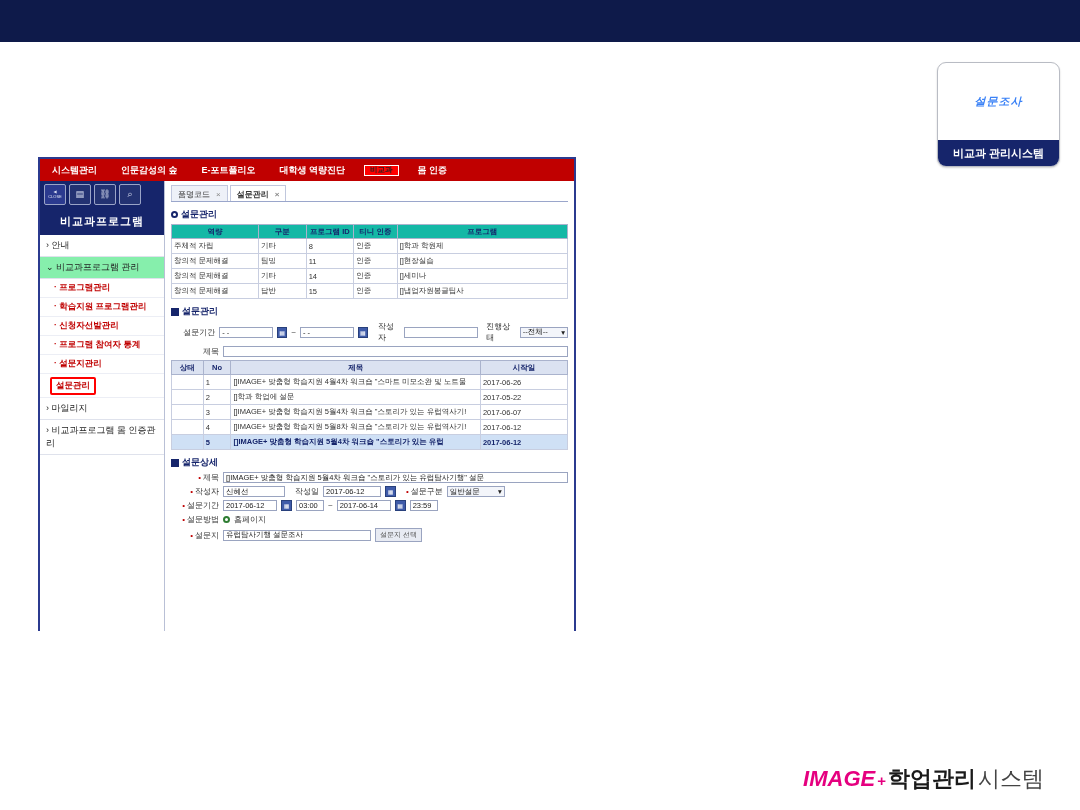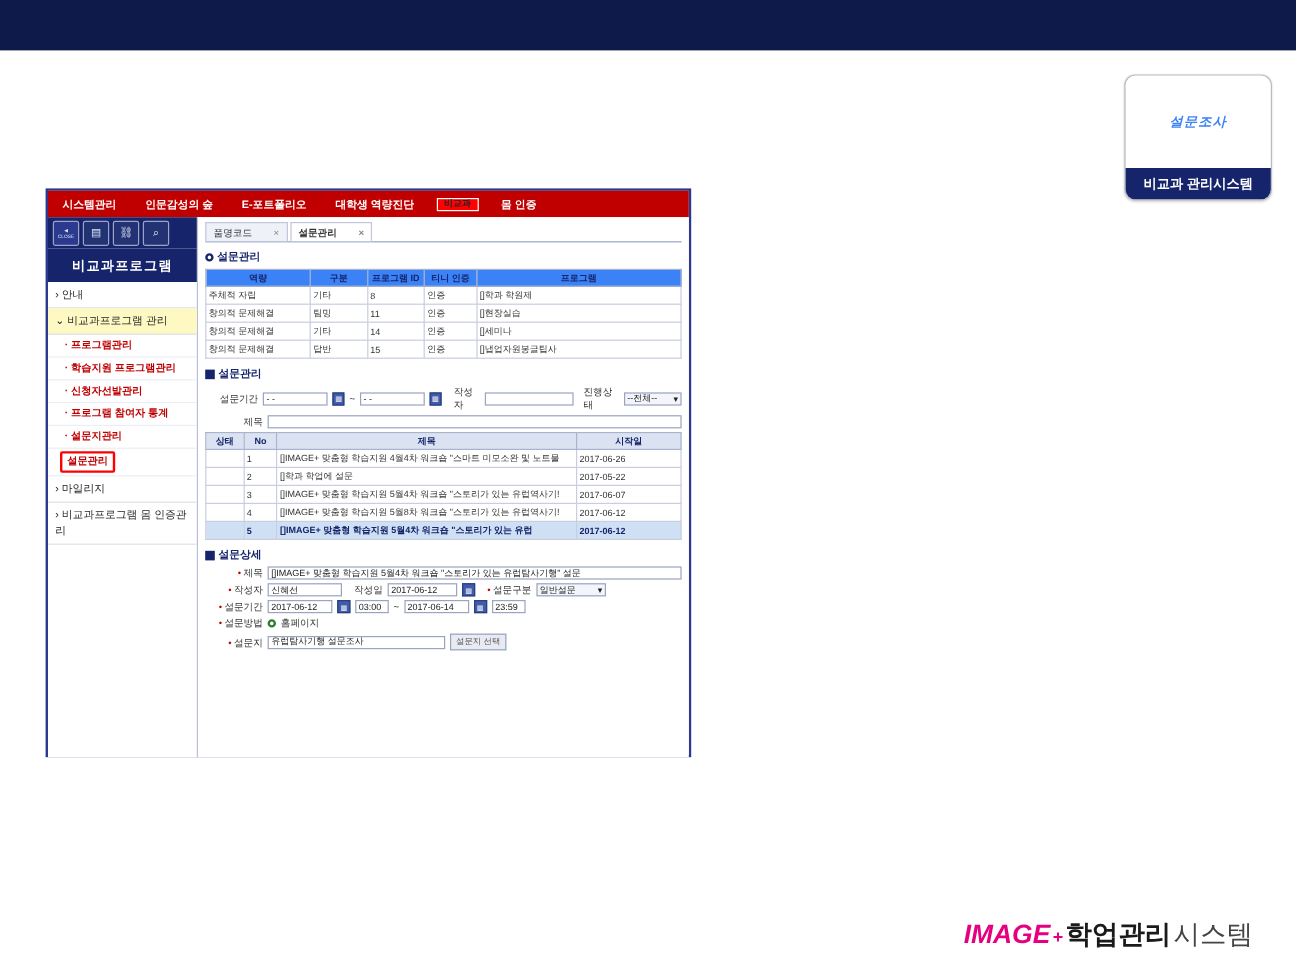--- a/index.html
+++ b/index.html
@@ -59,49 +59,49 @@
     color:#dfe4f5;font-size:9px;border-radius:2px;
   }
   .sq.first{background:#2b3a8f;flex-direction:column;font-size:4px;line-height:5px;}
   .side-title{
     height:28px;background:#16256b;color:#fff;font-size:11px;font-weight:bold;
     display:flex;align-items:center;justify-content:center;letter-spacing:1px;
   }
   .menu-h{
     font-size:9px;color:#222;padding:4px 6px;border-bottom:1px solid #dfe2ec;
   }
-  .menu-h.open{background:#fef9c3;}
+  .menu-h.open{background:#86efac;}
   .menu-i{
     font-size:8.5px;color:#333;padding:3px 6px 3px 14px;border-bottom:1px solid #eceef5;
   }
   .menu-i.hi{color:#c00000;font-weight:bold;}
   .menu-i.boxed{
     border:2px solid #ff0000;display:inline-block;padding:1px 4px;margin:2px 0 2px 10px;
     color:#c00000;font-weight:bold;border-radius:2px;
   }
   .menu-i-wrap{border-bottom:1px solid #eceef5;}
   
   .content{flex:1;background:#ffffff;padding:4px 6px 0 6px;box-sizing:border-box;overflow:hidden;}
   .tabs{display:flex;gap:2px;border-bottom:1px solid #9aa6cb;height:16px;}
   .tab{
     font-size:8px;background:#eef1f8;border:1px solid #c0c7dd;border-bottom:none;
-    padding:1px 6px 0 6px;display:flex;align-items:center;gap:18px;color:#333;
+    padding:1px 6px 0 6px;display:flex;align-items:center;gap:6px;color:#333;
   }
   .tab.active{background:#ffffff;font-weight:bold;}
   .tab .x{color:#888;font-size:8px;}
   .sec{
     display:flex;align-items:center;gap:3px;font-size:9px;font-weight:bold;
     color:#16256b;margin:6px 0 3px 0;
   }
   .dot{width:7px;height:7px;border-radius:50%;border:2px solid #16256b;box-sizing:border-box;}
   .gico{width:8px;height:8px;background:#2e7d32;display:inline-block;}
   .gico.b{background:#16256b;}
   table{border-collapse:collapse;width:100%;font-size:7.5px;}
   th{
-    background:#3b82f6;border:1px solid #aab3cd;color:#16256b;font-weight:bold;
+    background:#14b8a6;border:1px solid #aab3cd;color:#16256b;font-weight:bold;
     padding:2px 1px;text-align:center;line-height:9px;
   }
   td{border:1px solid #c8cee0;padding:2px 2px;text-align:left;color:#333;}
   td.l{text-align:left;}
   .form-row{display:flex;align-items:center;gap:4px;font-size:8px;color:#333;margin:3px 0;}
   .lbl{width:48px;text-align:right;color:#333;}
   .lbl.req::before{content:"\2022";color:#c00000;margin-right:2px;}
   .inp{
     border:1px solid #9aa4c0;background:#ffffff;height:11px;box-sizing:border-box;
     font-size:7.5px;padding:0 2px;color:#222;display:flex;align-items:center;

